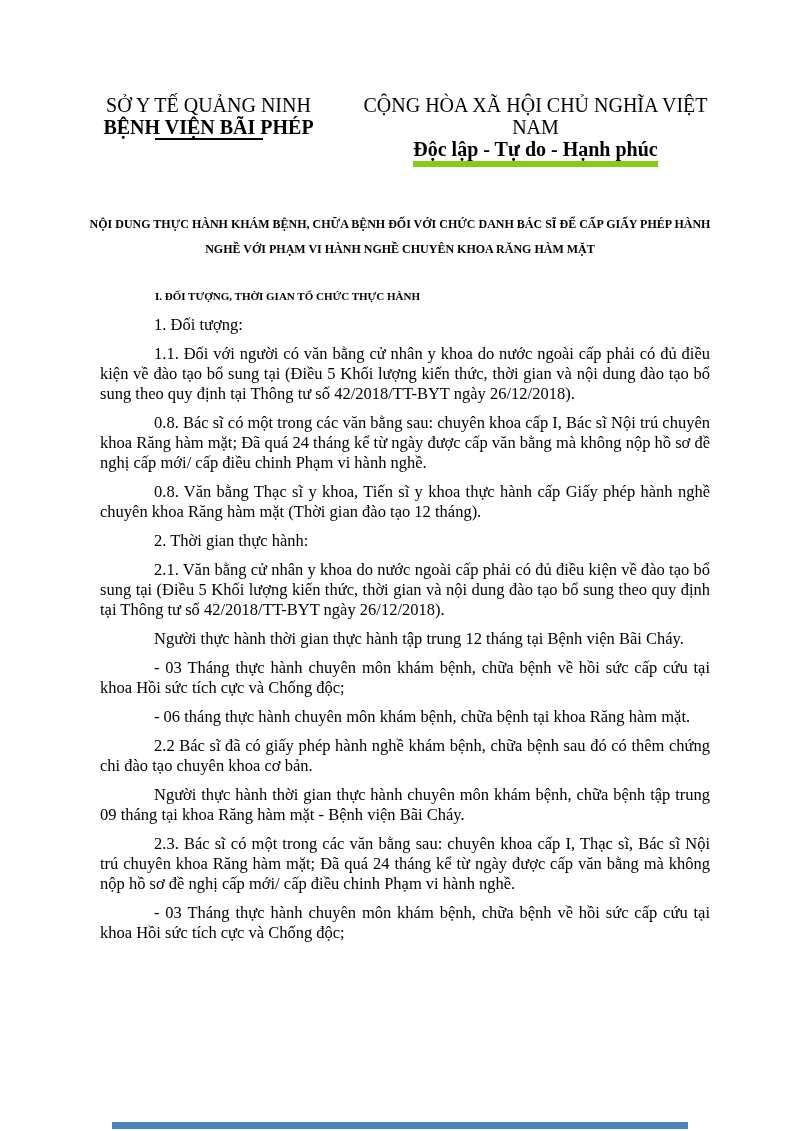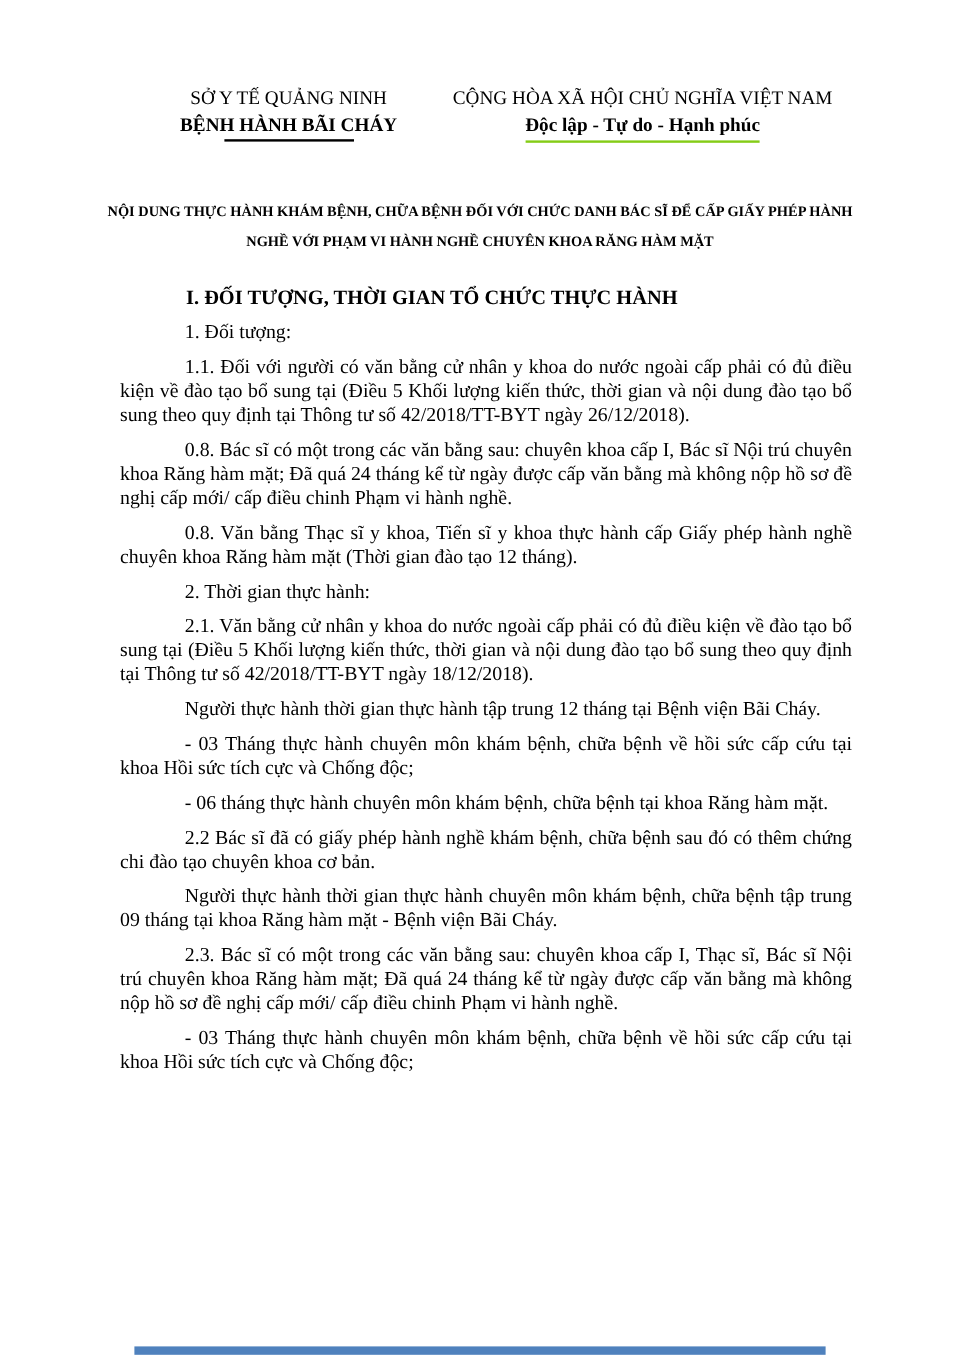--- a/index.html
+++ b/index.html
@@ -12,55 +12,55 @@
     width: 800px;
     height: 1131px;
     background: #ffffff;
     overflow: hidden;
     font-family: "Liberation Serif", "DejaVu Serif", serif;
     color: #000000;
   }
   
   .doc-header {
     display: flex;
-    justify-content: flex-end;
-    padding: 72px 82px 0 96px;
-    font-size: 16px;
+    justify-content: space-between;
+    padding: 94px 82px 0 96px;
+    font-size: 20px;
     line-height: 22px;
     text-align: center;
   }
   .header-left  { width: 225px; }
   .header-right { width: 365px; }
   .bold { font-weight: bold; }
   .org-underline {
     width: 108px;
     height: 0;
     border-bottom: 2px solid #000;
     margin: 0 auto;
   }
   .motto-wrap { text-align: center; }
   .motto-underlined {
     display: inline-block;
     font-weight: bold;
-    border-bottom: 2px solid #84cc16;
+    border-bottom: 6px solid #84cc16;
     padding-bottom: 1px;
   }
   
   .doc-title {
     width: 625px;
     margin: 45px auto 0 auto;
     font-size: 12px;
     font-weight: bold;
     line-height: 25px;
     text-align: center;
   }
   
   .section-heading {
     margin: 23px 90px 0 155px;
-    font-size: 17px;
+    font-size: 11px;
     font-weight: bold;
     line-height: 22px;
   }
   
   .doc-body {
     margin: 8px 90px 17px 100px;
   }
   .doc-body p {
     margin: 0 0 9px 0;
     font-size: 16.5px;
@@ -78,42 +78,42 @@
   }
 </style>
 </head>
 <body>
 
 <div class="page">
 
   <div class="doc-header">
     <div class="header-left">
       <div>SỞ Y TẾ QUẢNG NINH</div>
-      <div class="bold">BỆNH HÀNH BÃI CHÁY</div>
+      <div class="bold">BỆNH VIỆN BÃI PHÉP</div>
       <div class="org-underline"></div>
     </div>
     <div class="header-right">
       <div>CỘNG HÒA XÃ HỘI CHỦ NGHĨA VIỆT NAM</div>
       <div class="motto-wrap">
         <span class="motto-underlined">Độc lập - Tự do - Hạnh phúc</span>
       </div>
     </div>
   </div>
 
   <div class="doc-title">NỘI DUNG THỰC HÀNH KHÁM BỆNH, CHỮA BỆNH ĐỐI VỚI CHỨC DANH BÁC SĨ ĐỂ CẤP GIẤY PHÉP HÀNH NGHỀ VỚI PHẠM VI HÀNH NGHỀ CHUYÊN KHOA RĂNG HÀM MẶT</div>
 
   <div class="section-heading">I. ĐỐI TƯỢNG, THỜI GIAN TỔ CHỨC THỰC HÀNH</div>
 
   <div class="doc-body">
       <p>1. Đối tượng:</p>
       <p>1.1. Đối với người có văn bằng cử nhân y khoa do nước ngoài cấp phải có đủ điều kiện về đào tạo bổ sung tại (Điều 5 Khối lượng kiến thức, thời gian và nội dung đào tạo bổ sung theo quy định tại Thông tư số 42/2018/TT-BYT ngày 26/12/2018).</p>
       <p>0.8. Bác sĩ có một trong các văn bằng sau: chuyên khoa cấp I, Bác sĩ Nội trú chuyên khoa Răng hàm mặt; Đã quá 24 tháng kể từ ngày được cấp văn bằng mà không nộp hồ sơ đề nghị cấp mới/ cấp điều chinh Phạm vi hành nghề.</p>
       <p>0.8. Văn bằng Thạc sĩ y khoa, Tiến sĩ y khoa thực hành cấp Giấy phép hành nghề chuyên khoa Răng hàm mặt (Thời gian đào tạo 12 tháng).</p>
       <p>2. Thời gian thực hành:</p>
-      <p>2.1. Văn bằng cử nhân y khoa do nước ngoài cấp phải có đủ điều kiện về đào tạo bổ sung tại (Điều 5 Khối lượng kiến thức, thời gian và nội dung đào tạo bổ sung theo quy định tại Thông tư số 42/2018/TT-BYT ngày 18/12/2018).</p>
+      <p>2.1. Văn bằng cử nhân y khoa do nước ngoài cấp phải có đủ điều kiện về đào tạo bổ sung tại (Điều 5 Khối lượng kiến thức, thời gian và nội dung đào tạo bổ sung theo quy định tại Thông tư số 42/2018/TT-BYT ngày 26/12/2018).</p>
       <p>Người thực hành thời gian thực hành tập trung 12 tháng tại Bệnh viện Bãi Cháy.</p>
       <p>- 03 Tháng thực hành chuyên môn khám bệnh, chữa bệnh về hồi sức cấp cứu tại khoa Hồi sức tích cực và Chống độc;</p>
       <p>- 06 tháng thực hành chuyên môn khám bệnh, chữa bệnh tại khoa Răng hàm mặt.</p>
       <p>2.2 Bác sĩ đã có giấy phép hành nghề khám bệnh, chữa bệnh sau đó có thêm chứng chi đào tạo chuyên khoa cơ bản.</p>
       <p>Người thực hành thời gian thực hành chuyên môn khám bệnh, chữa bệnh tập trung 09 tháng tại khoa Răng hàm mặt - Bệnh viện Bãi Cháy.</p>
       <p>2.3. Bác sĩ có một trong các văn bằng sau: chuyên khoa cấp I, Thạc sĩ, Bác sĩ Nội trú chuyên khoa Răng hàm mặt; Đã quá 24 tháng kể từ ngày được cấp văn bằng mà không nộp hồ sơ đề nghị cấp mới/ cấp điều chinh Phạm vi hành nghề.</p>
       <p>- 03 Tháng thực hành chuyên môn khám bệnh, chữa bệnh về hồi sức cấp cứu tại khoa Hồi sức tích cực và Chống độc;</p>
     </div>
 
   <div class="bottom-bar" style="background: rgb(79, 129, 189);"></div>

